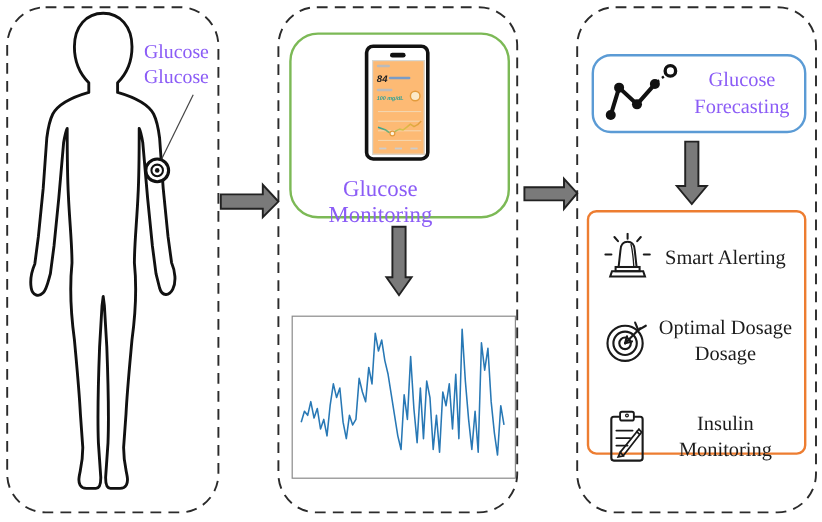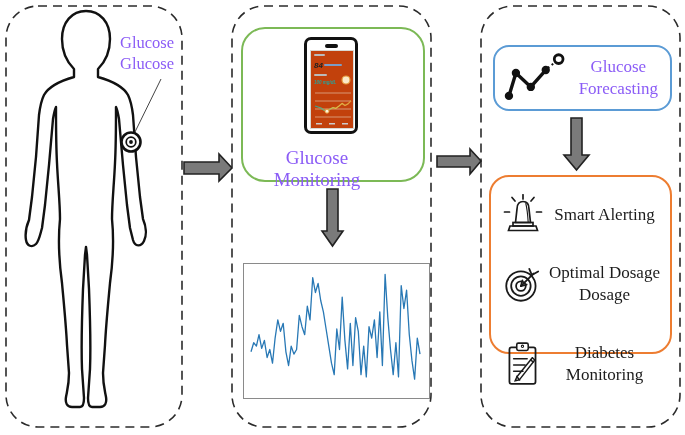--- a/index.html
+++ b/index.html
@@ -8,27 +8,27 @@
   #bg{position:absolute;left:0;top:0;z-index:0;}
   .abs{position:absolute;z-index:2;}
   .label{color:#8b5cf6;}
   .center{text-align:center;}
   
   #monitor-box{left:241px;top:27px;width:180px;height:151px;border:2px solid #7cb956;border-radius:24px;}
   #monitor-label{left:241px;top:147px;width:152px;font-size:19px;}
   
   #phone{left:304px;top:37px;width:54px;height:97px;border:3px solid #111;border-radius:7px;background:#fff;box-sizing:border-box;}
   #phone-speaker{position:absolute;left:18px;top:4px;width:13px;height:3.5px;background:#111;border-radius:2px;}
-  #phone-screen{position:absolute;left:3px;top:10px;width:42px;height:77px;background:#c2410c;border:0.5px solid #d8d8d2;font-style:italic;}
+  #phone-screen{position:absolute;left:3px;top:10px;width:42px;height:77px;background:#fdba74;border:0.5px solid #d8d8d2;font-style:italic;}
   
   #chart-frame{left:243px;top:263px;width:185px;height:134px;border:1px solid #8a8a8a;background:#fff;box-sizing:content-box;}
   
   #forecast-box{left:493px;top:45px;width:175px;height:62px;border:2px solid #5b9bd5;border-radius:16px;display:flex;align-items:center;}
   #forecast-text{width:104px;font-size:17px;line-height:1.3;}
-  #outcome-box{left:489px;top:175px;width:183px;height:179px;border:2px solid #ed7d31;border-radius:20px;box-sizing:border-box;}
+  #outcome-box{left:489px;top:175px;width:183px;height:204px;border:2px solid #ed7d31;border-radius:8px;box-sizing:border-box;}
   .outcome-row{position:absolute;left:10px;width:163px;display:flex;align-items:center;}
   .outcome-text{flex:1;font-size:17px;line-height:1.32;text-align:center;}
   #sensor-label{left:120px;top:32px;width:72px;font-size:16.5px;line-height:1.3;}
 </style>
 </head>
 <body>
 
 <div id="stage">
 
   <svg id="bg" width="685" height="435" viewBox="0 0 685 435">
@@ -174,19 +174,19 @@
           <g stroke-width="1.4">
             <polygon points="12.5,39 16.5,38.2 14.2,35.2"></polygon>
             <line x1="14.2" y1="35.2" x2="29" y2="17"></line>
               <line x1="16.5" y1="38.2" x2="31.3" y2="19.2"></line>
             <line x1="29" y1="17" x2="31.3" y2="19.2"></line>
               <line x1="27.3" y1="18.8" x2="29.6" y2="21"></line>
           </g>
         </g>
       </svg>
       <div class="outcome-text">
-        <div>Diabetes</div>
+        <div>Insulin</div>
         <div>Monitoring</div>
       </div>
     </div>
   </div>
 
 </div>
 
 </body></html>

